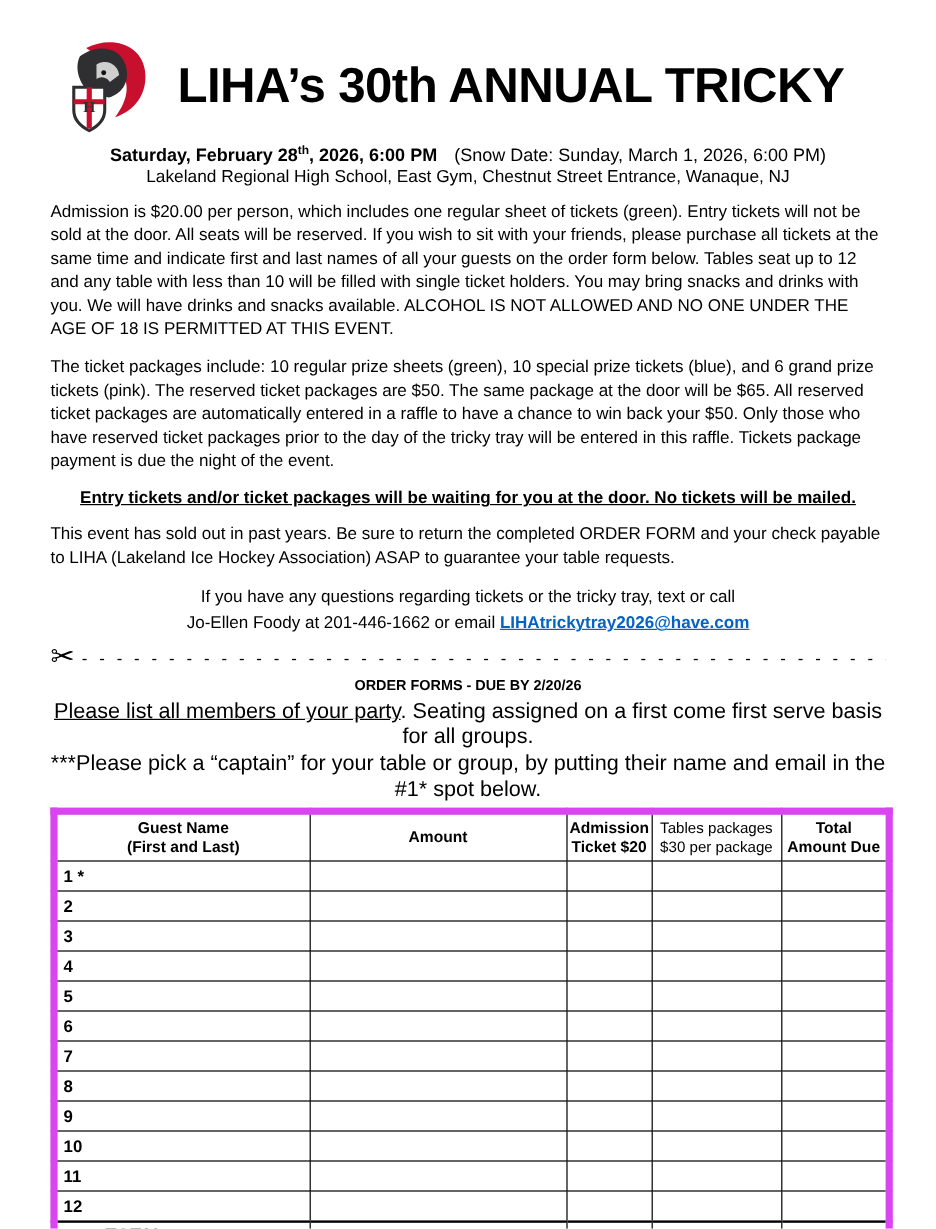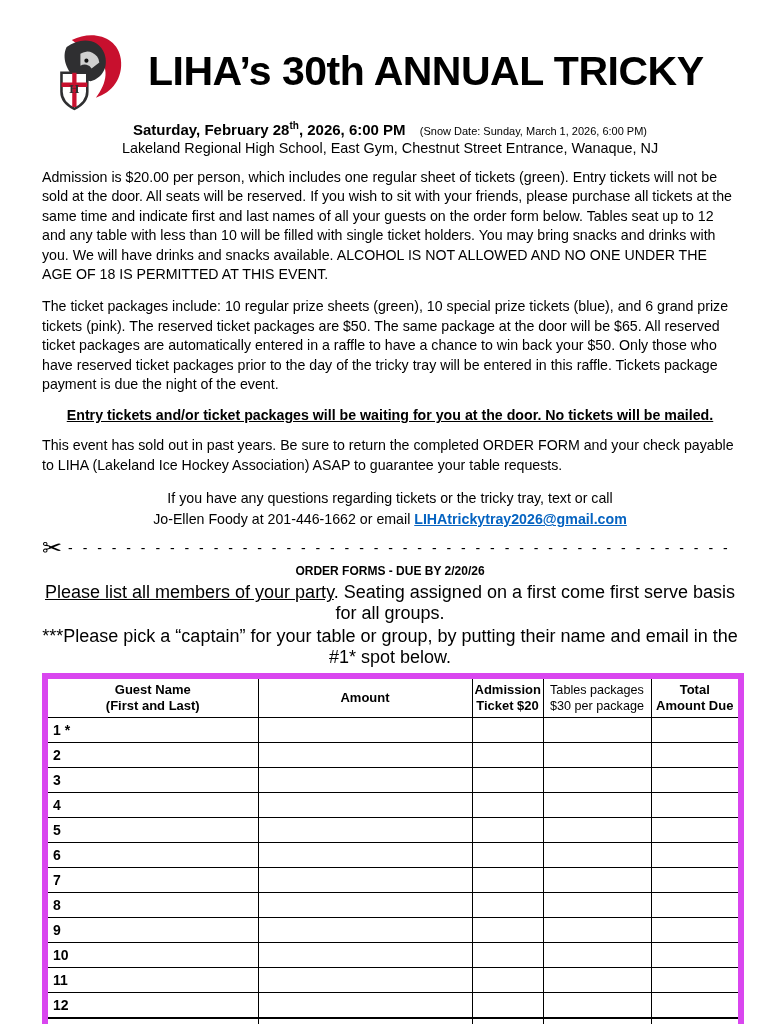--- a/index.html
+++ b/index.html
@@ -6,21 +6,21 @@
   html, body { margin: 0; padding: 0; background: #ffffff; }
   body { font-family: "Liberation Sans", sans-serif; color: #000; }
   .page { width: 780px; height: 1024px; padding: 28px 42px 18px; overflow: hidden; background: #fff; }
 
   .masthead { display: flex; align-items: center; gap: 12px; }
   .logo { width: 94px; height: 86px; flex: 0 0 auto; }
   .title { font-size: 41px; font-weight: bold; letter-spacing: -0.5px; white-space: nowrap; margin: 0; }
 
   .dateline { text-align: center; font-size: 15px; font-weight: bold; margin: 6px 0 1px; }
   .dateline sup { font-size: 10px; }
-  .snow { font-weight: normal; font-size: 11px; margin-left: 10px; }
+  .snow { font-weight: normal; font-size: 15px; margin-left: 10px; }
   .location { text-align: center; font-size: 14.4px; margin: 2px 0 12px; }
 
   p.body { font-size: 14.2px; line-height: 19.4px; margin: 0 0 13px; text-align: left; }
   .door-notice { text-align: center; font-size: 14.2px; font-weight: bold; text-decoration: underline; margin: 3px 0 13px; }
   .contact { text-align: center; font-size: 14.2px; line-height: 21px; margin: 11px 0 6px; }
   a.email { color: #0563C1; text-decoration: underline; font-weight: bold; cursor: pointer; }
 
   .cut-line { display: flex; align-items: center; gap: 6px; margin: 2px 0 4px; }
   .scissors { font-size: 24px; line-height: 1; flex: 0 0 auto; }
   .dashes { flex: 1 1 auto; overflow: hidden; white-space: nowrap; font-size: 14px; letter-spacing: 3px; color: #000; }
@@ -68,21 +68,21 @@
   <p class="body"><span class="b">Admission is $20.00 per person, which includes one regular sheet of tickets (green).</span><span> Entry tickets will not be sold at the door. All seats will be reserved. If you wish to sit with your friends, please purchase all tickets at the same time and indicate first and last names of all your guests on the order form below. Tables seat up to 12 and any table with less than 10 will be filled with single ticket holders. You may bring snacks and drinks with you. We will have drinks and snacks available. ALCOHOL IS NOT ALLOWED AND NO ONE UNDER THE AGE OF 18 IS PERMITTED AT THIS EVENT.</span></p>
 
   <p class="body">The ticket packages include: 10 regular prize sheets (green), 10 special prize tickets (blue), and 6 grand prize tickets (pink). The reserved ticket packages are $50. The same package at the door will be $65. All reserved ticket packages are automatically entered in a raffle to have a chance to win back your $50. Only those who have reserved ticket packages prior to the day of the tricky tray will be entered in this raffle. Tickets package payment is due the night of the event.</p>
 
   <p class="door-notice">Entry tickets and/or ticket packages will be waiting for you at the door. No tickets will be mailed.</p>
 
   <p class="body"><span>This event has sold out in past years. Be sure to return the completed ORDER FORM and your check payable to </span><span class="b">LIHA</span><span> (Lakeland Ice Hockey Association) ASAP to guarantee your table requests.</span></p>
 
   <p class="contact">
     <span>If you have any questions regarding tickets or the tricky tray, text or call</span><br>
-    <span>Jo-Ellen Foody at 201-446-1662 or email </span><a class="email">LIHAtrickytray2026@gmail.com</a>
+    <span>Jo-Ellen Foody at 201-446-1662 or email </span><a class="email">LIHAtrickytray2026@have.com</a>
   </p>
 
   <div class="cut-line">
     <span class="scissors">✂</span>
     <span class="dashes">- - - - - - - - - - - - - - - - - - - - - - - - - - - - - - - - - - - - - - - - - - - - - - - - - - - - - - - - - -</span>
   </div>
 
   <p class="of-heading">ORDER FORMS - DUE BY 2/20/26</p>
 
   <p class="of-note"><span class="u">Please list all members of your party</span><span>. Seating assigned on a first come first serve basis for all groups.</span></p>

